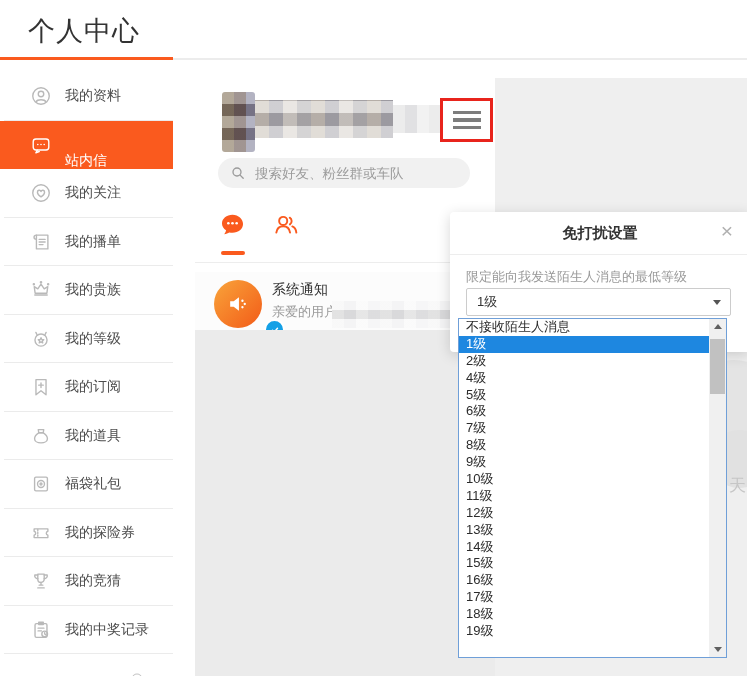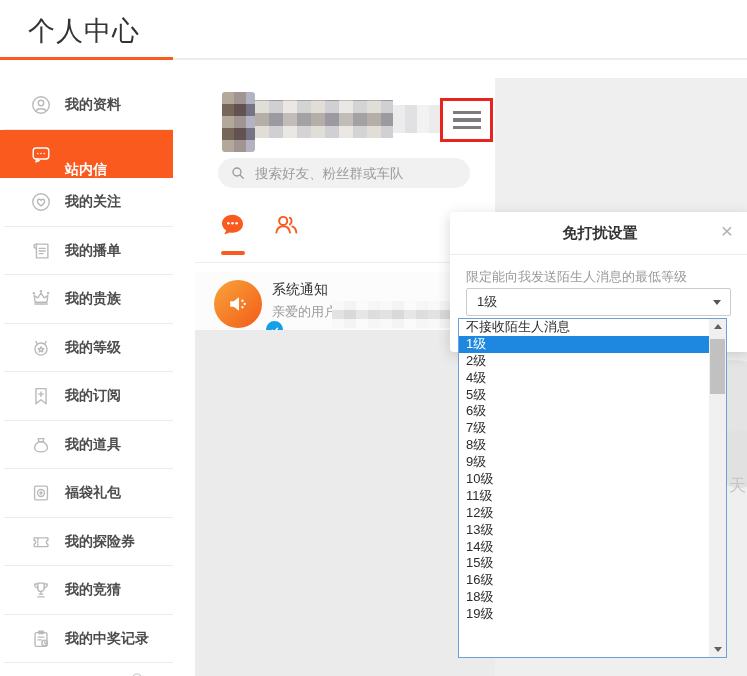--- a/index.html
+++ b/index.html
@@ -3,21 +3,21 @@
 <meta charset="utf-8">
 <style>
   html,body{margin:0;padding:0;background:#fff;}
   .app{position:relative;width:747px;height:676px;overflow:hidden;background:#fff;
        font-family:"Liberation Sans","DejaVu Sans",sans-serif;-webkit-font-smoothing:antialiased;}
   
   .hdr-title{position:absolute;left:28px;top:13px;font-size:27px;color:#333;letter-spacing:1px;}
   .hdr-underline{position:absolute;left:0;top:57px;width:173px;height:3px;background:var(--accent);}
   .hdr-line{position:absolute;left:173px;top:58px;width:574px;height:2px;background:#ececec;}
   
-  .sidebar{position:absolute;left:0;top:60px;width:173px;bottom:0;background:#fff;padding-top:21px;box-sizing:border-box;font-weight:bold;}
+  .sidebar{position:absolute;left:0;top:60px;width:173px;bottom:0;background:#fff;padding-top:12px;box-sizing:border-box;}
   .side-item{position:relative;height:48.5px;display:flex;align-items:center;padding-left:30px;box-sizing:border-box;cursor:pointer;}
   .side-item:after{content:"";position:absolute;left:4px;right:0;bottom:0;height:1px;background:#ebebeb;}
   .side-item.active{background:var(--accent);margin-left:0;padding-left:30px;}
   .side-item.active:after{display:none;}
   .side-icon{width:22px;height:22px;margin-right:13px;color:#b9b9b9;flex:0 0 auto;}
   .side-icon svg{width:22px;height:22px;display:block;stroke:currentColor;fill:none;stroke-width:1.5;stroke-linecap:round;stroke-linejoin:round;}
   .side-item.active .side-icon{color:#fff;}
   .side-label{font-size:14px;color:#4d4d4d;}
   .side-item.active .side-label{color:#fff;margin-top:32px;}
   .side-partial{position:absolute;left:128px;bottom:-3px;width:18px;height:8px;color:#c2c2c2;}
@@ -318,20 +318,21 @@
         <div class="dd-option">7级</div>
         <div class="dd-option">8级</div>
         <div class="dd-option">9级</div>
         <div class="dd-option">10级</div>
         <div class="dd-option">11级</div>
         <div class="dd-option">12级</div>
         <div class="dd-option">13级</div>
         <div class="dd-option">14级</div>
         <div class="dd-option">15级</div>
         <div class="dd-option">16级</div>
+        <div class="dd-option">17级</div>
         <div class="dd-option">18级</div>
         <div class="dd-option">19级</div>
       </div>
     <div class="dd-scrollbar">
       <span class="dd-arrow-up"></span>
       <span class="dd-thumb"></span>
       <span class="dd-arrow-down"></span>
     </div>
   </div>
 

